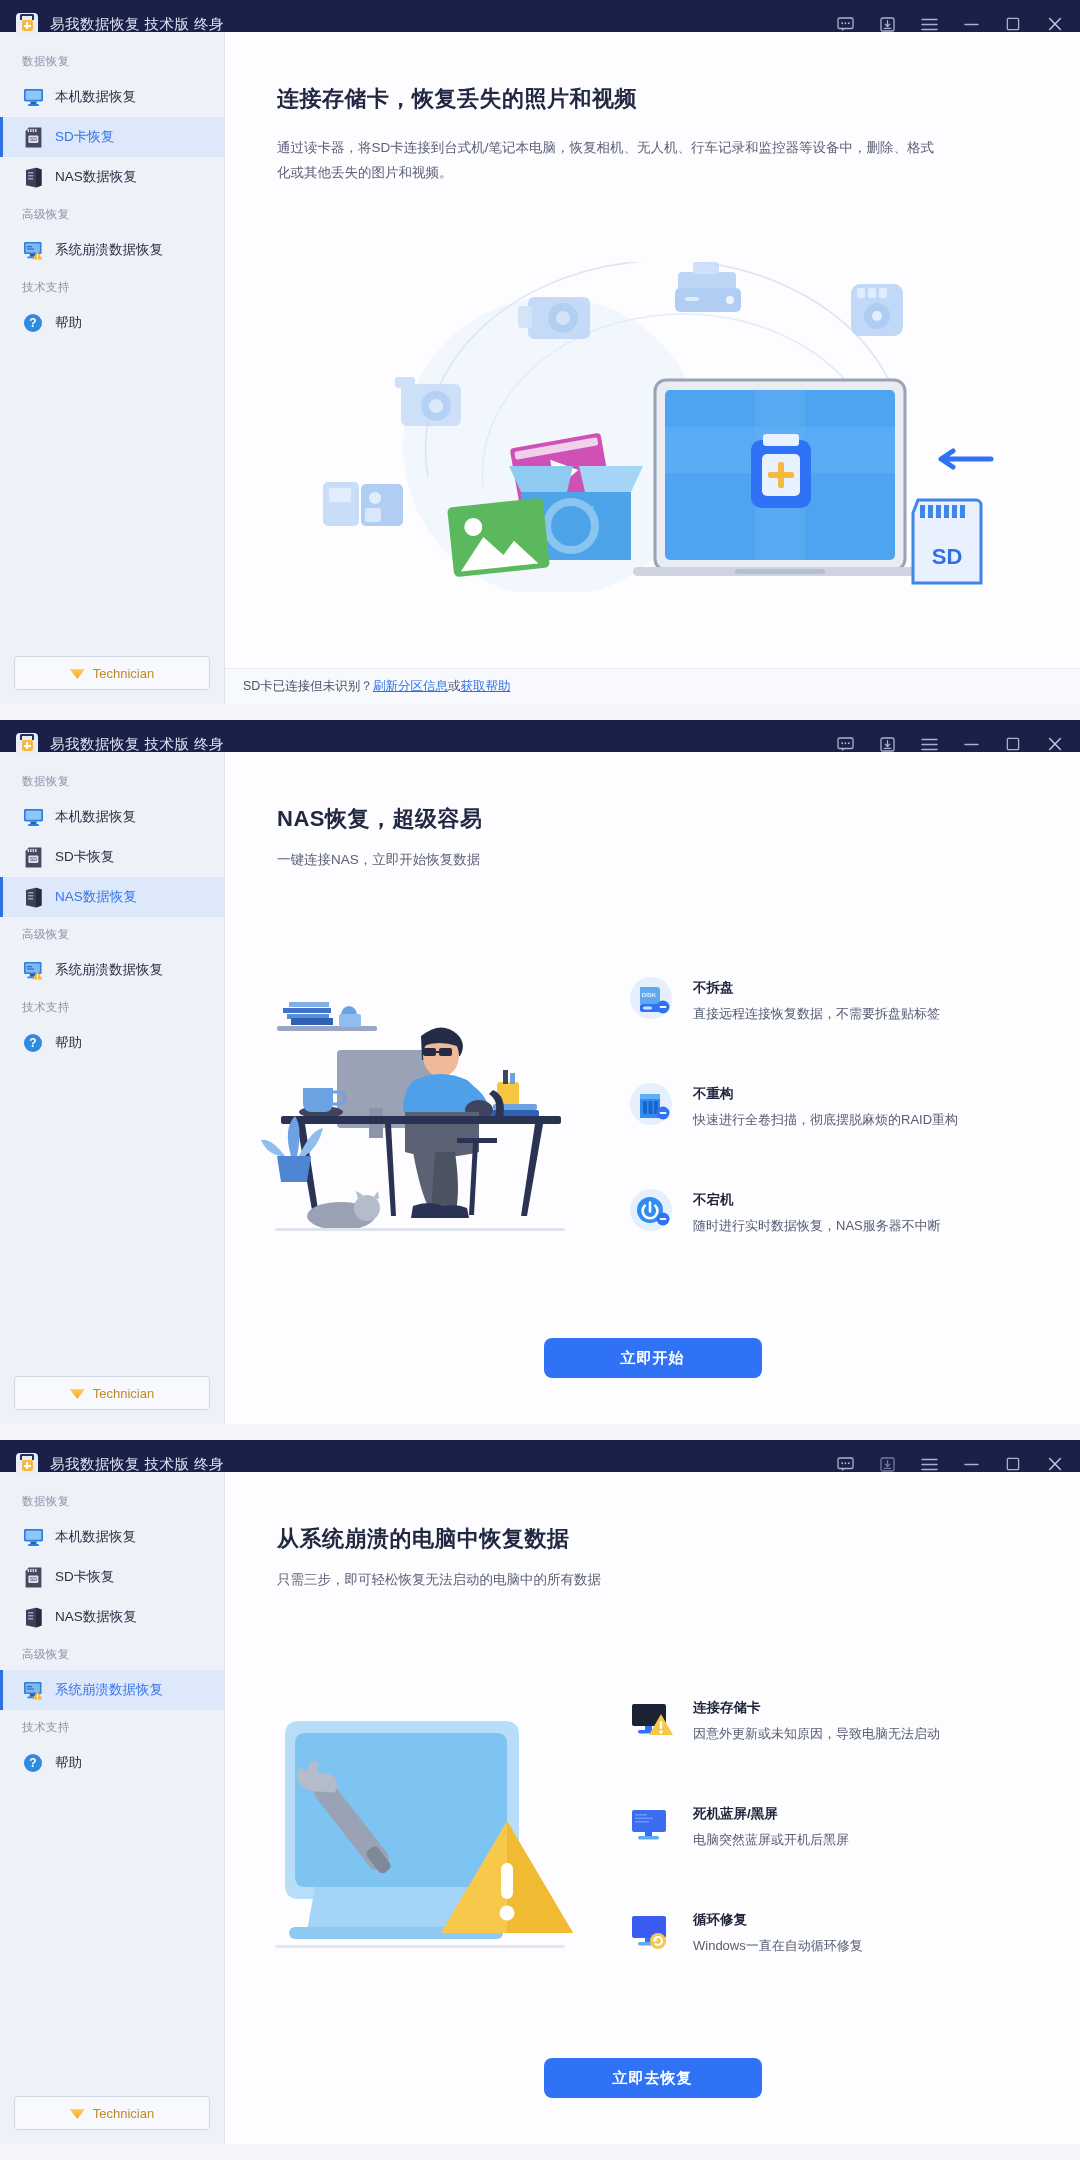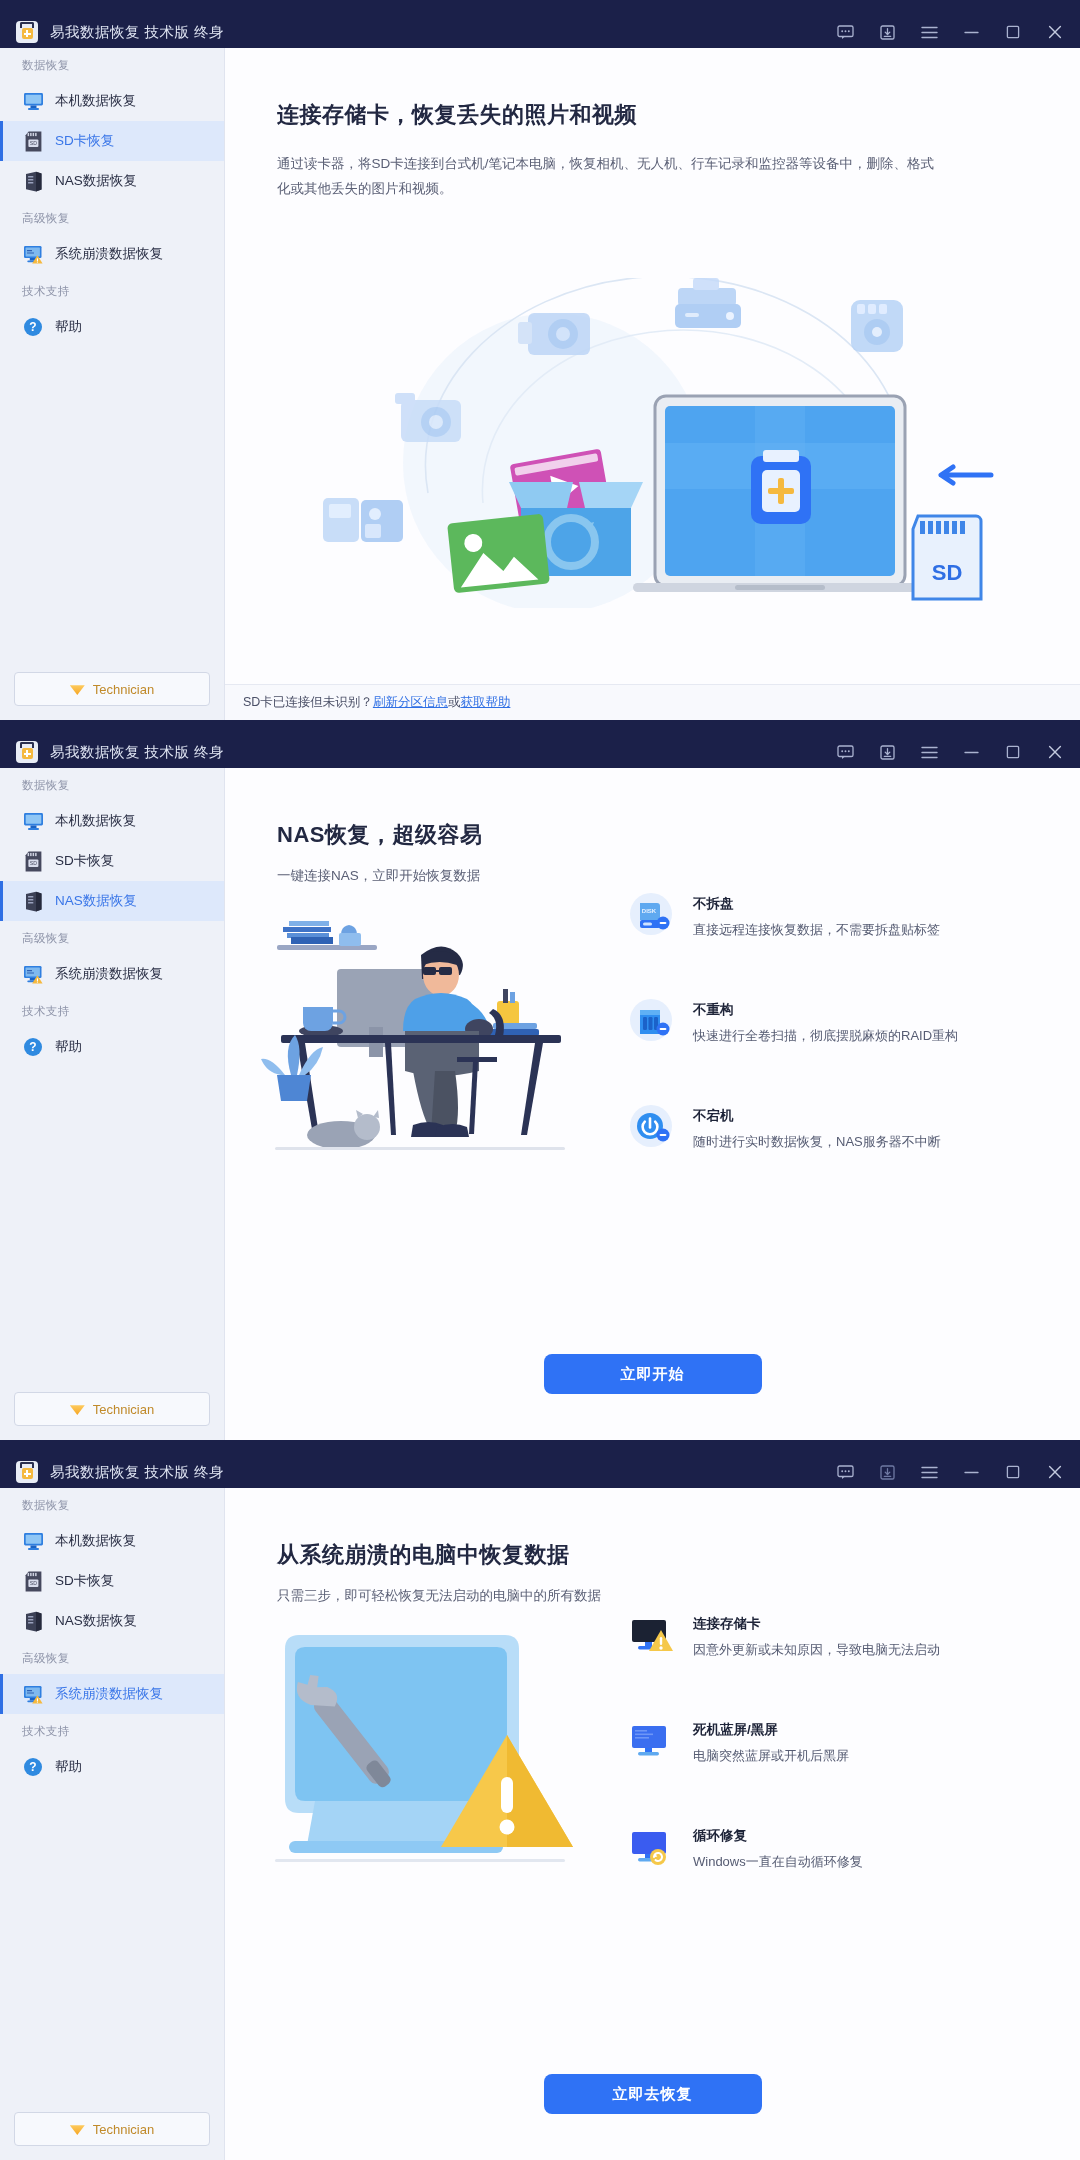--- a/index.html
+++ b/index.html
@@ -13,21 +13,21 @@
   .window {
     width: 1080px;
     height: 720px;
     position: relative;
     overflow: hidden;
     background: #f3f5fa;
   }
 
   
   .titlebar {
-    height: 48px;
+    height: 32px;
     background: #1b2049;
     display: flex;
     align-items: center;
     padding: 16px 4px 0 16px;
     position: relative;
     z-index: 5;
   }
   .app-logo {
     width: 22px; height: 22px;
     border-radius: 4px;
@@ -81,21 +81,21 @@
   
   .sidebar {
     width: 225px;
     background: #eef1f8;
     border-right: 1px solid #e0e4ef;
     display: flex;
     flex-direction: column;
     position: relative;
     flex: 0 0 225px;
   }
-  .side-scroll { flex: 1 1 auto; }
+  .side-scroll { flex: 1 1 auto; padding-top: 12px; }
   .side-group-title {
     font-size: 11.5px;
     color: #8d93a8;
     padding: 10px 0 8px 22px;
     letter-spacing: 0.4px;
   }
   .side-item {
     height: 40px;
     display: flex;
     align-items: center;
@@ -178,21 +178,21 @@
     color: #4a4f66;
     margin-top: auto;
   }
   .statusbar a {
     color: #2f6fe4;
     text-decoration: underline;
     cursor: pointer;
   }
 
   
-  .panel-split { display: flex; flex: 1 1 auto; align-items: flex-start; padding: 0 40px 0 10px; }
+  .panel-split { display: flex; flex: 1 1 auto; align-items: center; padding: 0 40px 0 10px; }
   .illus-col { width: 370px; flex: 0 0 370px; display:flex; align-items:center; justify-content:center; }
   .feat-col { flex: 1 1 auto; padding-left: 20px; }
   .feat-row { display: flex; align-items: flex-start; margin-bottom: 54px; }
   .feat-row:last-child { margin-bottom: 0; margin-top: 27px; }
   .feat-icon {
     width: 52px; height: 52px; flex: 0 0 52px;
     margin-right: 16px;
     display: flex; align-items: center; justify-content: center;
   }
   .feat-text { padding-top: 5px; }

